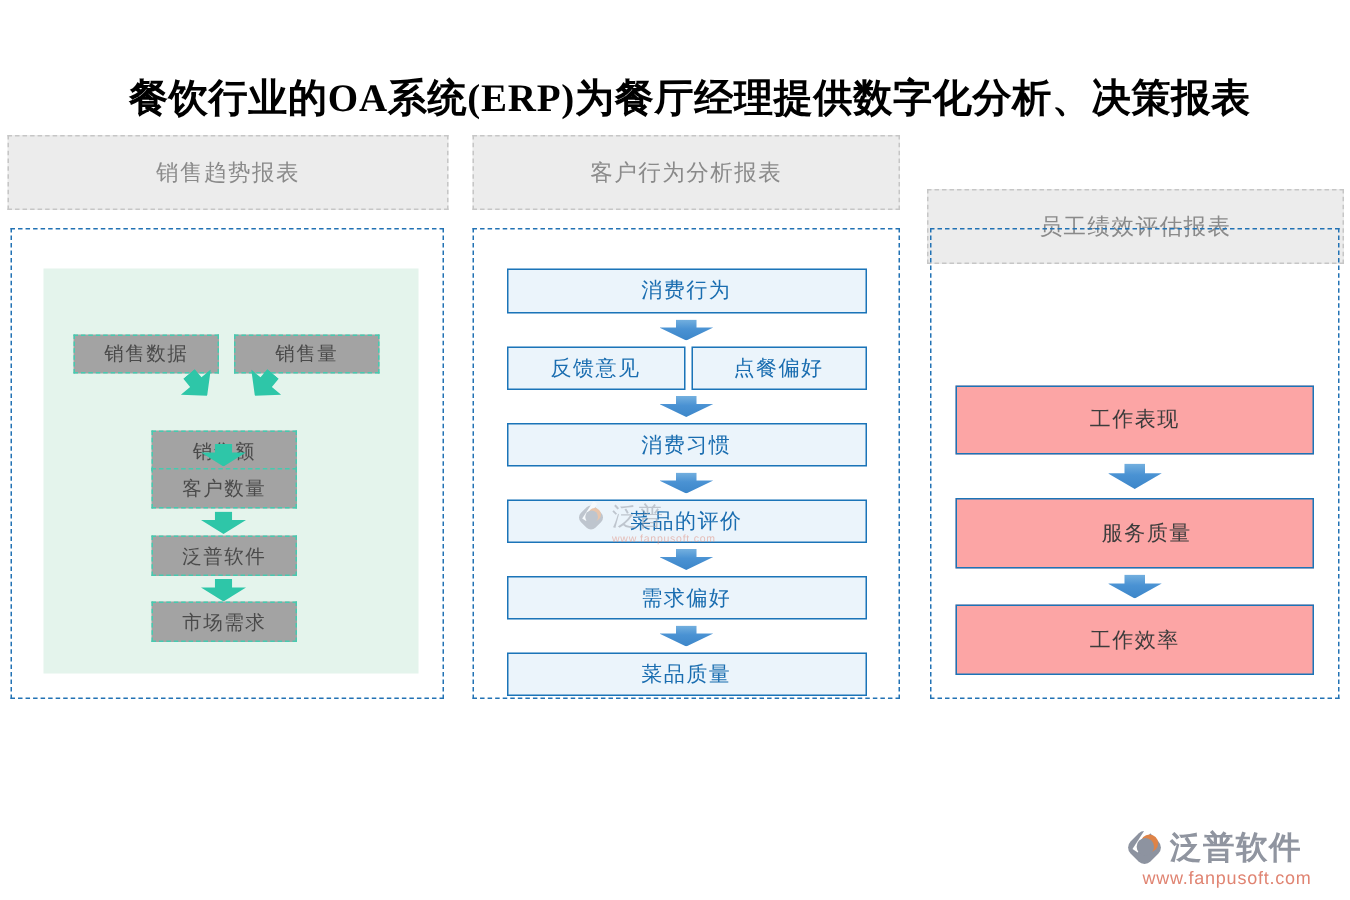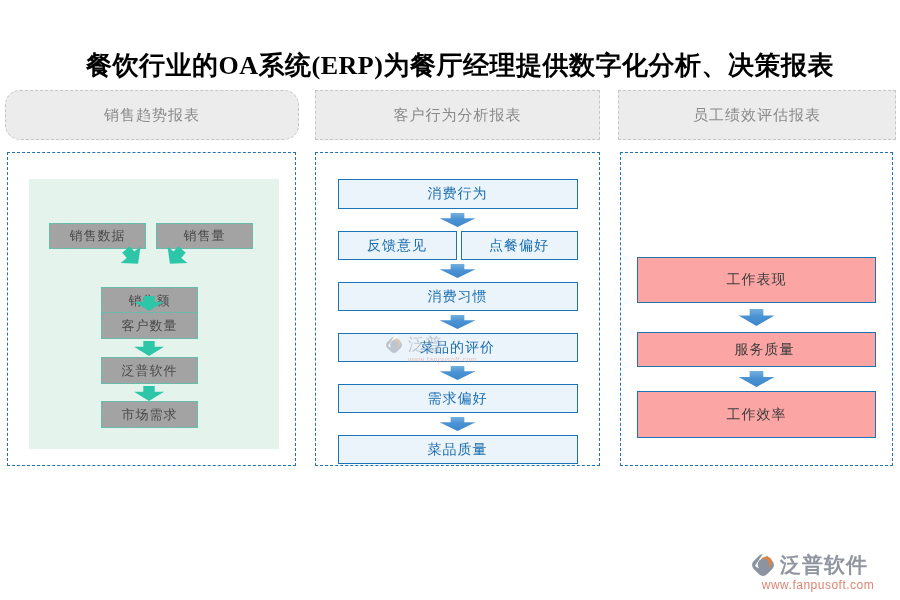--- a/index.html
+++ b/index.html
@@ -5,23 +5,23 @@
   html,body{margin:0;padding:0;background:#fff;}
   .stage{position:relative;width:900px;height:600px;background:#fff;overflow:hidden;
          font-family:"Liberation Sans", sans-serif;}
   .title{position:absolute;left:10px;top:48px;width:900px;text-align:center;
          font-family:"Liberation Serif", serif;font-weight:700;font-size:26px;color:#000;
          letter-spacing:0.5px;}
   
   .hdr{position:absolute;top:90px;height:48px;background:#ececec;border:1px dashed #c6c6c6;
        color:#8a8a8a;font-size:15px;display:flex;align-items:center;justify-content:center;
        letter-spacing:1px;}
-  .hdr1{left:5px;width:292px;border-radius:15px;}
+  .hdr1{left:5px;width:292px;}
   .hdr2{left:315px;width:283px;}
-  .hdr3{left:618px;width:276px;}
+  .hdr3{left:618px;width:276px;margin-top:36px;}
   
   .panel{position:absolute;top:152px;height:314px;border:1px dashed #2272b4;box-sizing:border-box;}
   .p1{left:7px;width:289px;}
   .p2{left:315px;width:285px;}
   .p3{left:620px;width:273px;}
   
   .mint{position:absolute;left:21px;top:26px;width:250px;height:270px;background:#e4f4ec;}
   .tbox{position:absolute;width:97px;height:26px;background:#a3a3a3;border:1px dashed #44cbb0;
         box-sizing:border-box;color:#4a4a4a;font-size:13px;
         display:flex;align-items:center;justify-content:center;letter-spacing:1px;}
@@ -119,21 +119,21 @@
         <div class="wm-text">泛普</div>
         <div class="wm-sub">www.fanpusoft.com</div>
       </div>
     </div>
   </div>
 
   <div class="panel p3">
     <div class="col3flow">
       <div class="wbox">工作表现</div>
       <div class="w-arrow arrow"></div>
-      <div class="wbox" style="height:35px;padding-left:16px;">服务质量</div>
+      <div class="wbox" style="height:47px;padding-left:16px;">服务质量</div>
       <div class="w-arrow arrow" style="height:16px;margin:4px 0;"></div>
       <div class="wbox" style="height:47px;">工作效率</div>
     </div>
   </div>
 
   <div class="brand">
     <div class="brand-row">
       <svg width="30" height="30" viewBox="0 0 32 32">
         <rect x="6" y="6" width="20" height="20" rx="6" transform="rotate(45 16 16)" fill="#8d93a0"></rect>
         <rect x="12.5" y="0" width="4.5" height="20" transform="rotate(33 15 10)" fill="#fff"></rect>

